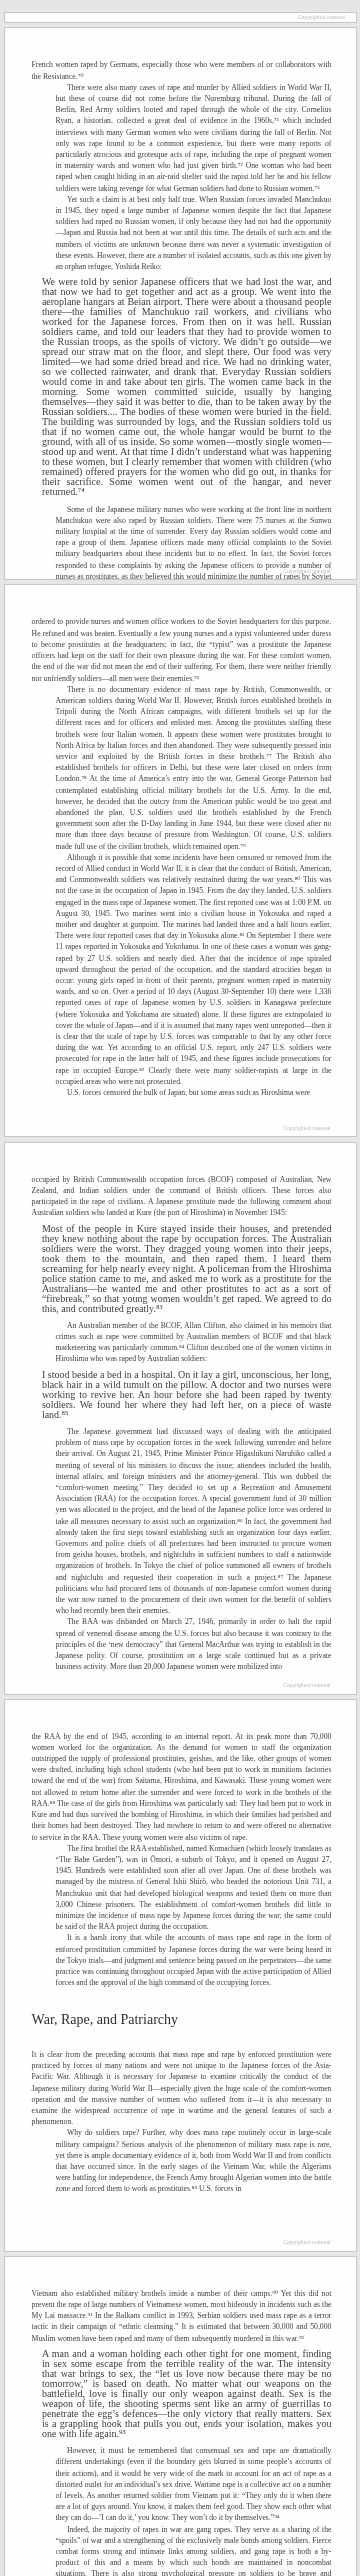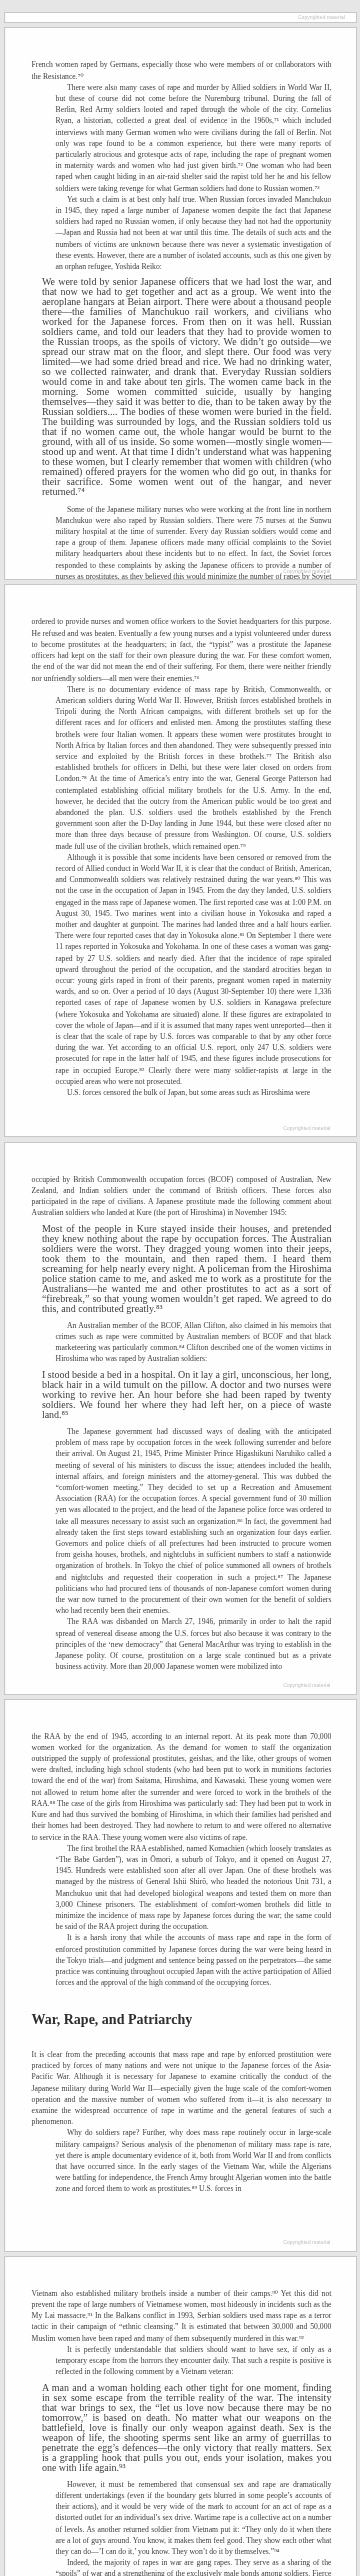--- a/index.html
+++ b/index.html
@@ -31,21 +31,21 @@
   p.quote {
     margin: 5.2px 0 6.2px 10.3px;
     font-size: 10px; line-height: 10px;
     color: #3d3d3d;
     text-align: justify;
     hyphens: none;
   }
   h2.heading {
     margin: 24px 0 20.6px 0;
     font-size: 14px; line-height: 1.15;
-    font-weight: bold;
+    font-weight: normal;
     color: #2e2e2e;
     font-family: "Liberation Serif", "DejaVu Serif", serif;
   }
   .watermark {
     position: absolute;
     bottom: 5.2px; right: 26px;
     font-family: "Liberation Sans", "DejaVu Sans", sans-serif;
     font-size: 4.9px;
     color: #bcbcbc;
     letter-spacing: 0.1px;
@@ -87,19 +87,18 @@
       <p class="body">the RAA by the end of 1945, according to an internal report. At its peak more than 70,000 women worked for the organization. As the demand for women to staff the organization outstripped the supply of professional prostitutes, geishas, and the like, other groups of women were drafted, including high school students (who had been put to work in munitions factories toward the end of the war) from Saitama, Hiroshima, and Kawasaki. These young women were not allowed to return home after the surrender and were forced to work in the brothels of the RAA.⁸⁸ The case of the girls from Hiroshima was particularly sad: They had been put to work in Kure and had thus survived the bombing of Hiroshima, in which their families had perished and their homes had been destroyed. They had nowhere to return to and were offered no alternative to service in the RAA. These young women were also victims of rape.</p>
       <p class="body indent">The first brothel the RAA established, named Komachien (which loosely translates as “The Babe Garden”), was in Ōmori, a suburb of Tokyo, and it opened on August 27, 1945. Hundreds were established soon after all over Japan. One of these brothels was managed by the mistress of General Ishii Shirō, who headed the notorious Unit 731, a Manchukuo unit that had developed biological weapons and tested them on more than 3,000 Chinese prisoners. The establishment of comfort-women brothels did little to minimize the incidence of mass rape by Japanese forces during the war; the same could be said of the RAA project during the occupation.</p>
       <p class="body indent">It is a harsh irony that while the accounts of mass rape and rape in the form of enforced prostitution committed by Japanese forces during the war were being heard in the Tokyo trials—and judgment and sentence being passed on the perpetrators—the same practice was continuing throughout occupied Japan with the active participation of Allied forces and the approval of the high command of the occupying forces.</p>
       <h2 class="heading">War, Rape, and Patriarchy</h2>
       <p class="body">It is clear from the preceding accounts that mass rape and rape by enforced prostitution were practiced by forces of many nations and were not unique to the Japanese forces of the Asia-Pacific War. Although it is necessary for Japanese to examine critically the conduct of the Japanese military during World War II—especially given the huge scale of the comfort-women operation and the massive number of women who suffered from it—it is also necessary to examine the widespread occurrence of rape in wartime and the general features of such a phenomenon.</p>
       <p class="body indent">Why do soldiers rape? Further, why does mass rape routinely occur in large-scale military campaigns? Serious analysis of the phenomenon of military mass rape is rare, yet there is ample documentary evidence of it, both from World War II and from conflicts that have occurred since. In the early stages of the Vietnam War, while the Algerians were battling for independence, the French Army brought Algerian women into the battle zone and forced them to work as prostitutes.⁸⁹ U.S. forces in</p>
       <div class="watermark">Copyrighted material</div>
     </div>
     <div class="page full">
       <p class="body">Vietnam also established military brothels inside a number of their camps.⁹⁰ Yet this did not prevent the rape of large numbers of Vietnamese women, most hideously in incidents such as the My Lai massacre.⁹¹ In the Balkans conflict in 1993, Serbian soldiers used mass rape as a terror tactic in their campaign of “ethnic cleansing.” It is estimated that between 30,000 and 50,000 Muslim women have been raped and many of them subsequently murdered in this war.⁹²</p>
-      <p class="body indent">It is perfectly understandable that soldiers should want to have sex, if only as a temporary escape from the horrors they encounter daily. That such a respite is positive is reflected in the following comment by a Vietnam veteran:</p>
       <p class="quote">A man and a woman holding each other tight for one moment, finding in sex some escape from the terrible reality of the war. The intensity that war brings to sex, the “let us love now because there may be no tomorrow,” is based on death. No matter what our weapons on the battlefield, love is finally our only weapon against death. Sex is the weapon of life, the shooting sperms sent like an army of guerrillas to penetrate the egg’s defences—the only victory that really matters. Sex is a grappling hook that pulls you out, ends your isolation, makes you one with life again.⁹³</p>
       <p class="body indent">However, it must be remembered that consensual sex and rape are dramatically different undertakings (even if the boundary gets blurred in some people’s accounts of their actions), and it would be very wide of the mark to account for an act of rape as a distorted outlet for an individual’s sex drive. Wartime rape is a collective act on a number of levels. As another returned soldier from Vietnam put it: “They only do it when there are a lot of guys around. You know, it makes them feel good. They show each other what they can do—’I can do it,’ you know. They won’t do it by themselves.”⁹⁴</p>
       <p class="body indent">Indeed, the majority of rapes in war are gang rapes. They serve as a sharing of the “spoils” of war and a strengthening of the exclusively male bonds among soldiers. Fierce combat forms strong and intimate links among soldiers, and gang rape is both a by-product of this and a means by which such bonds are maintained in noncombat situations. There is also strong psychological pressure on soldiers to be brave and prepared for immediate physical combat, and this is especially so in the presence of other soldiers. The need to dominate the “other,” the enemy, is imperative in battle with other men. In a noncombat situation women readily become the “other” and the target of the desire for domination by groups of tightly bonded men. The violation of the bodies of women becomes the means by which such a sense of domination is affirmed and reaffirmed. In an extreme situation such as war, in which the killing of the enemy is regarded as an act worthy of praise, the moral basis for the condemnation of crimes such as rape falls away, and the moral codes adhered to by soldiers in peacetime lose their validity.⁹⁵</p>
     </div>
   </div>
 
 
 </body></html>

